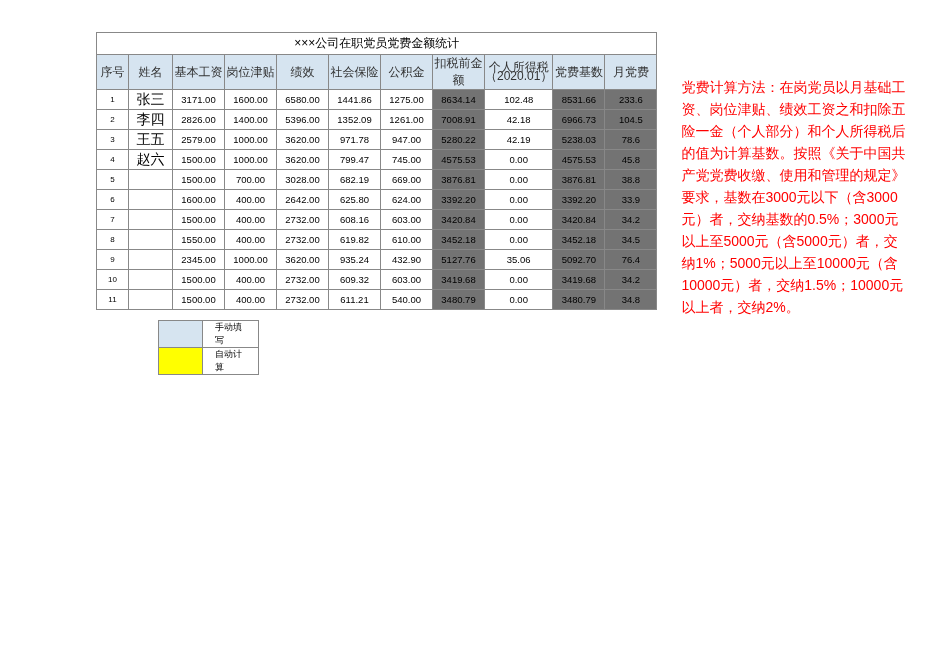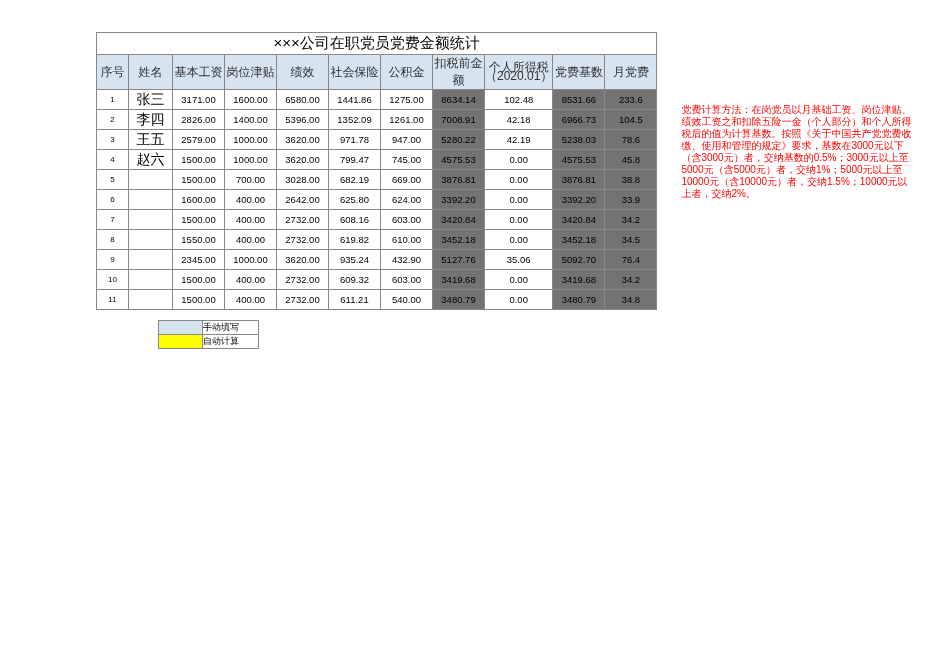--- a/index.html
+++ b/index.html
@@ -20,53 +20,53 @@
     th, td {
       border: 1px solid #888;
       text-align: center;
       vertical-align: middle;
       padding: 0;
       height: 20px;
       overflow: hidden;
     }
     .title-row td {
       height: 22px;
-      font-size: 15px;
+      font-size: 12px;
       background: #fff;
     }
     .header-row th {
       background: #d6e4f0;
       font-weight: normal;
       font-size: 12px;
       height: 22px;
       color: #333;
     }
     .header-row th.small { line-height: 9px; }
     td.num { font-size: 9.5px; }
     td.calc { background: #737373; font-size: 9.5px; }
     td.seq { font-size: 8px; }
     td.name { font-size: 14px; }
     .col-seq { width: 32px; }
     .col-name { width: 44px; }
     .col-v { width: 52px; }
 
     .legend { margin: 10px 0 0 62px; }
     .legend table { border-collapse: collapse; }
-    .legend td { height: 14px; border: 1px solid #888; font-size: 9px; padding: 0 0; }
+    .legend td { height: 14px; border: 1px solid #888; font-size: 9px; padding: 0 12px; }
     .legend .swatch { width: 44px; }
     .legend .lbl { width: 56px; text-align: left; border-left: none; }
     .legend .manual { background: #d6e4f0; }
     .legend .auto { background: #ffff00; }
 
     .sidenote {
       width: 230px;
-      margin-top: 72px;
+      margin-top: 44px;
       color: #ff0000;
-      font-size: 10px;
-      line-height: 12px;
+      font-size: 14px;
+      line-height: 22px;
       font-family: SimSun, sans-serif;
     }
   </style>
 </head>
 <body>
 
 <div class="content">
   <div class="table-wrap">
     <table>
       <colgroup>

